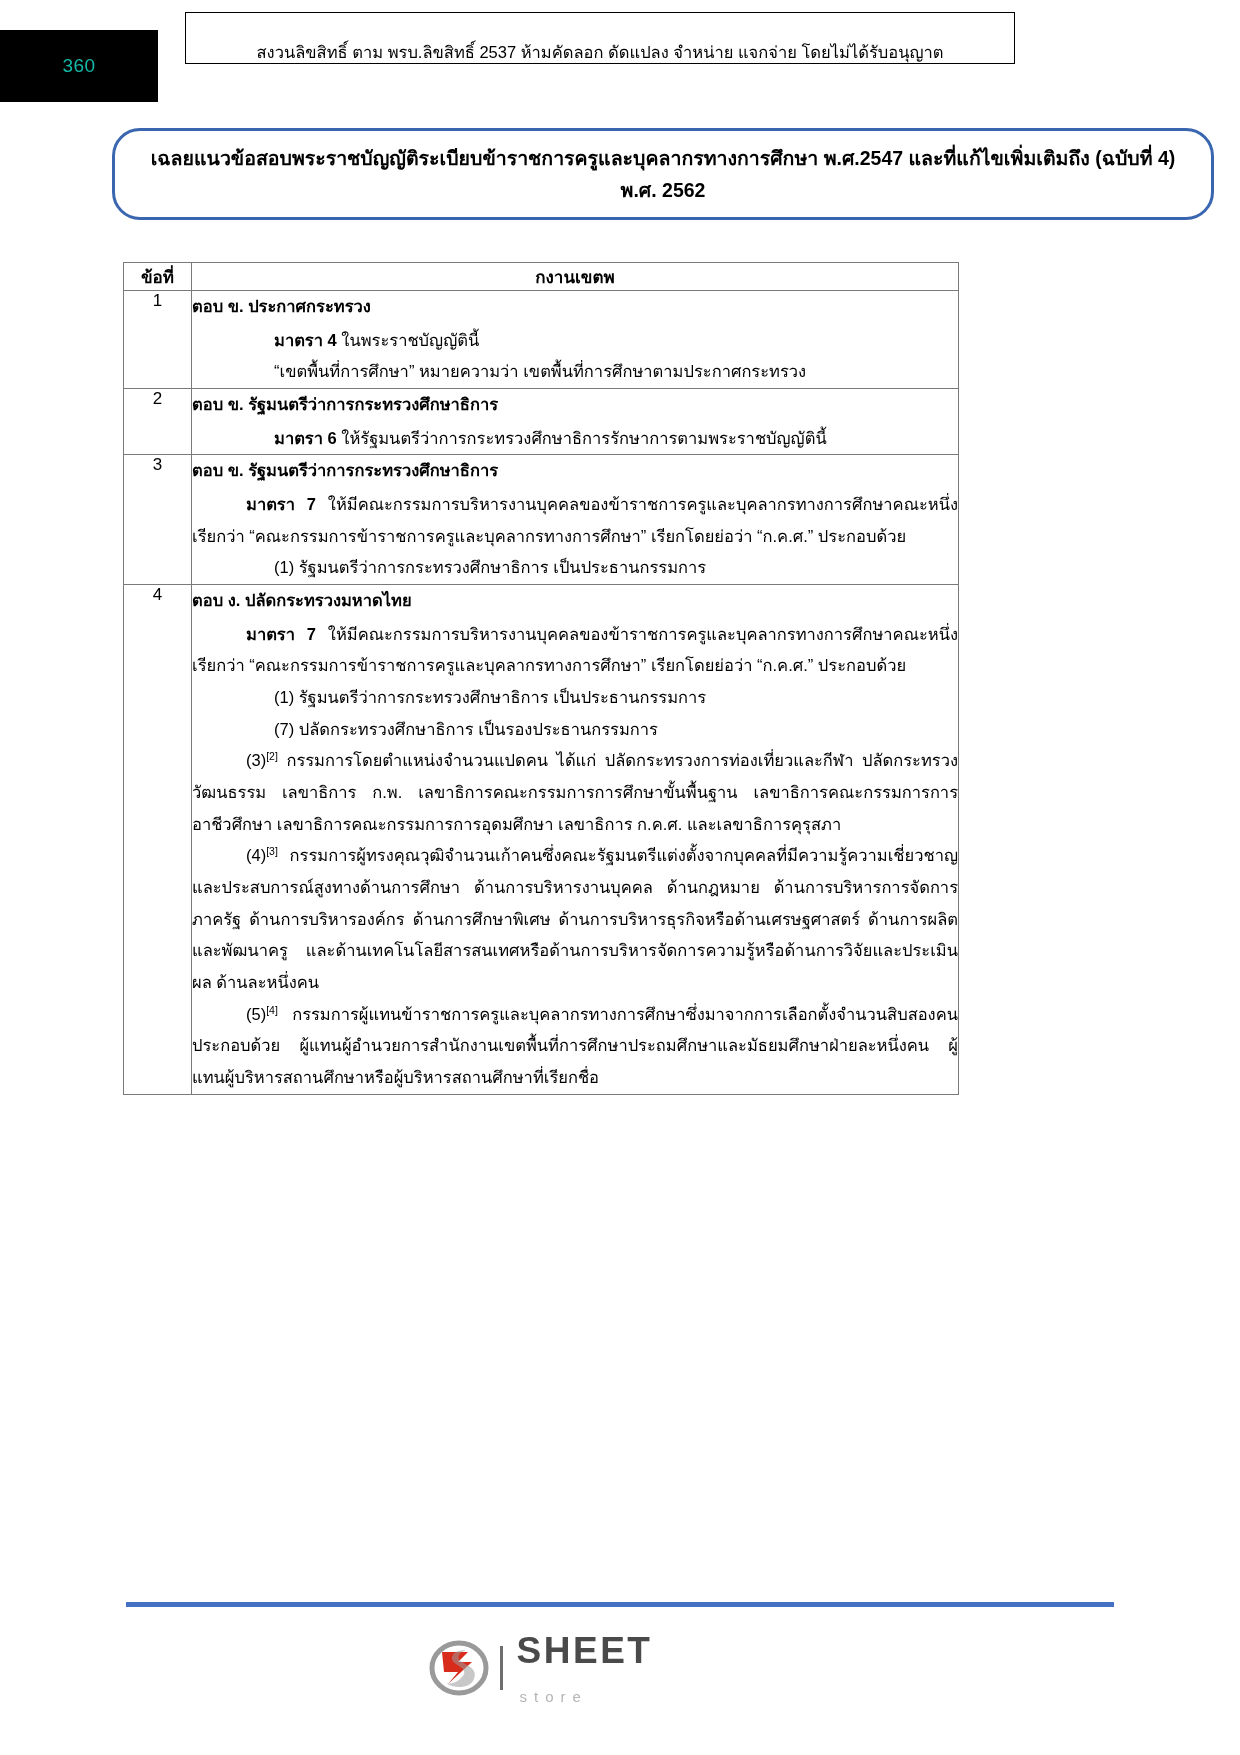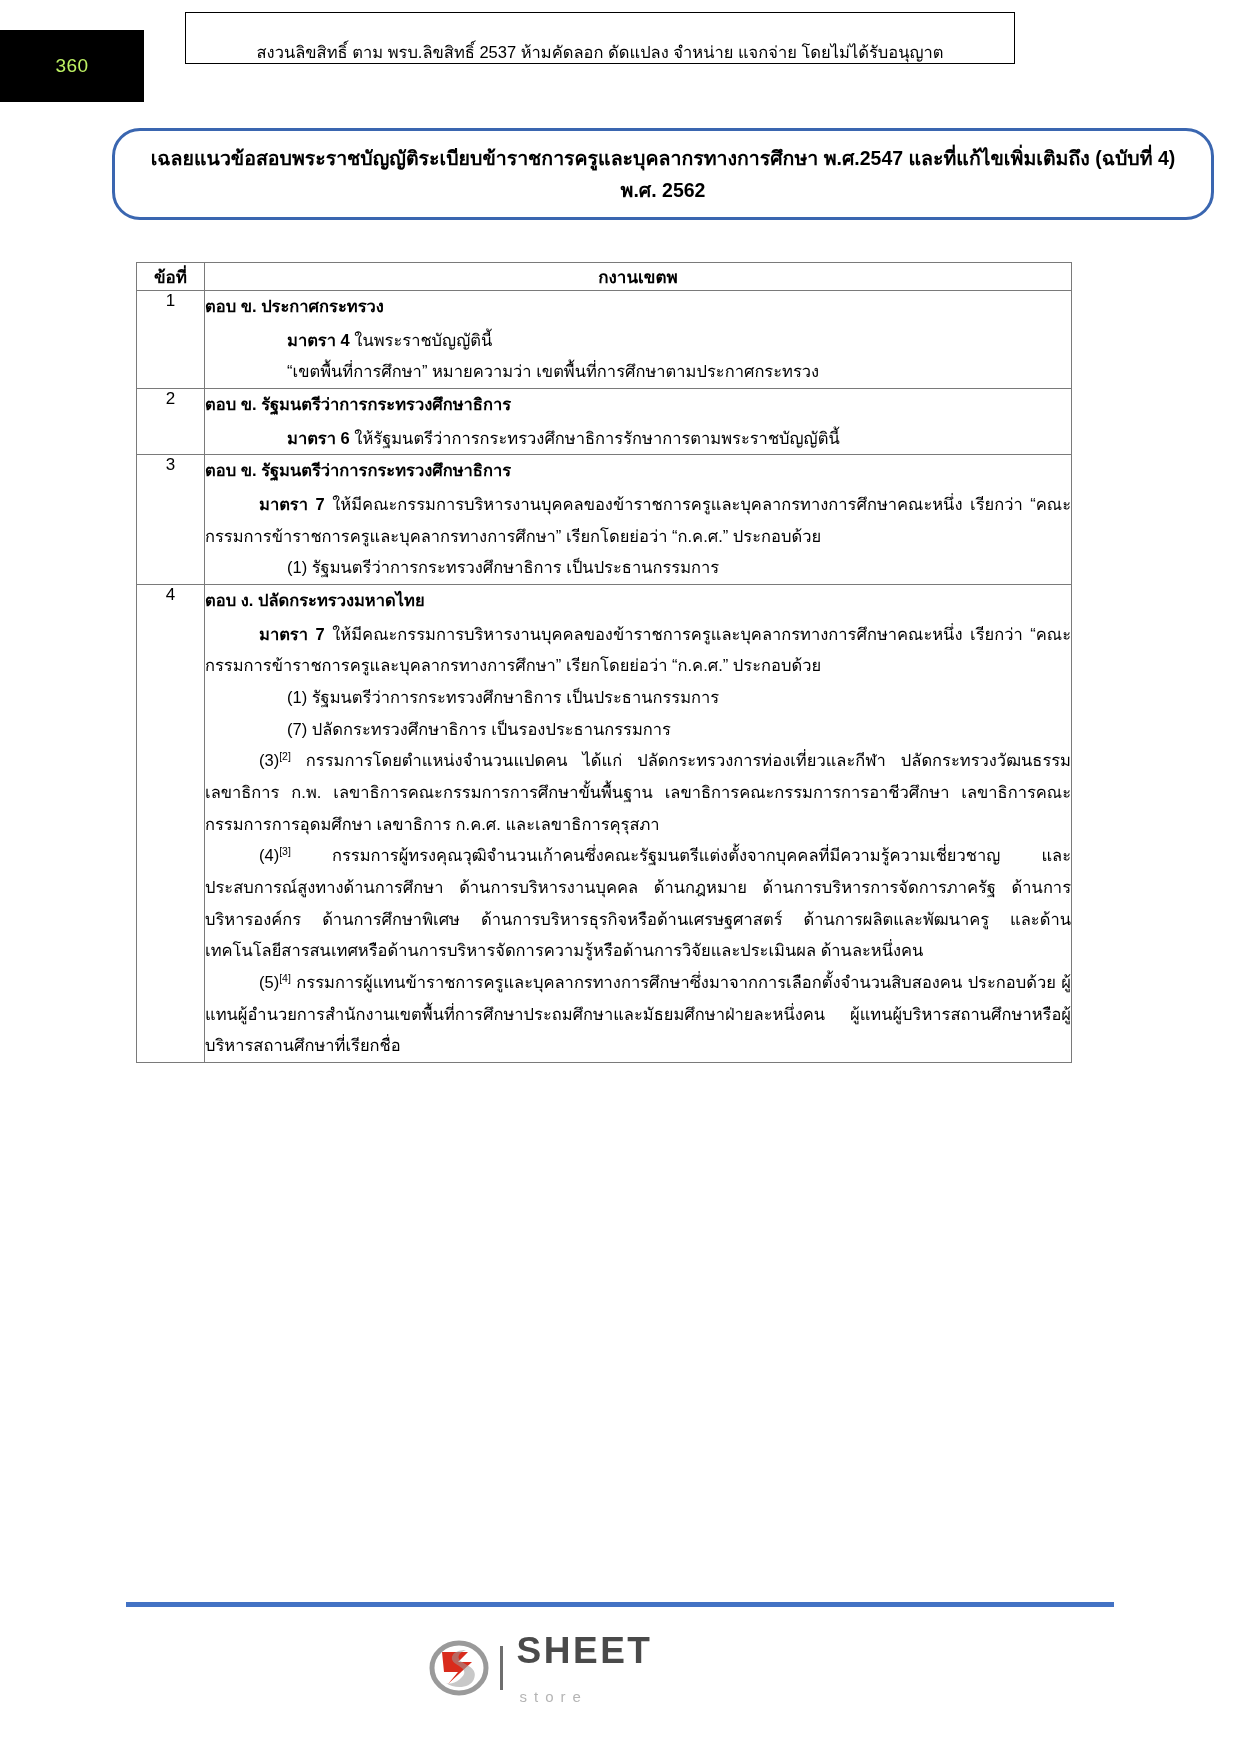--- a/index.html
+++ b/index.html
@@ -21,24 +21,24 @@
     position: absolute;
     top: 0;
     left: 0;
     width: 1240px;
     height: 105px;
   }
   .page-number-block {
     position: absolute;
     left: 0;
     top: 30px;
-    width: 144px;
+    width: 158px;
     height: 72px;
     background: #000000;
-    color: #bef264;
+    color: #14b8a6;
     font-size: 19px;
     display: flex;
     align-items: center;
     justify-content: center;
     letter-spacing: 0.5px;
   }
   .copyright-box {
     position: absolute;
     left: 185px;
     top: 12px;
@@ -74,23 +74,23 @@
   .title-text {
     font-size: 19.5px;
     font-weight: bold;
     text-align: center;
     line-height: 1.65;
   }
 
   
   .answer-table {
     position: absolute;
-    left: 136px;
+    left: 123px;
     top: 262px;
-    width: 936px;
+    width: 836px;
     border-collapse: collapse;
     table-layout: fixed;
   }
   .answer-table td, .answer-table th {
     border: 1px solid #7a7a7a;
     vertical-align: top;
     padding: 0;
   }
   .col-no {
     width: 68px;

